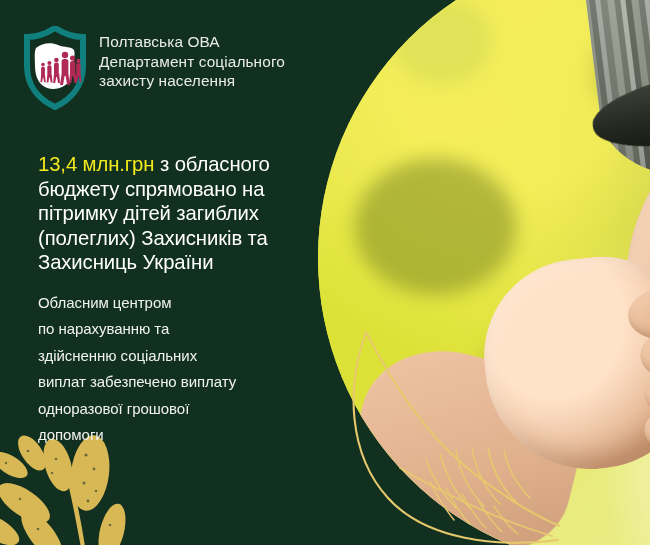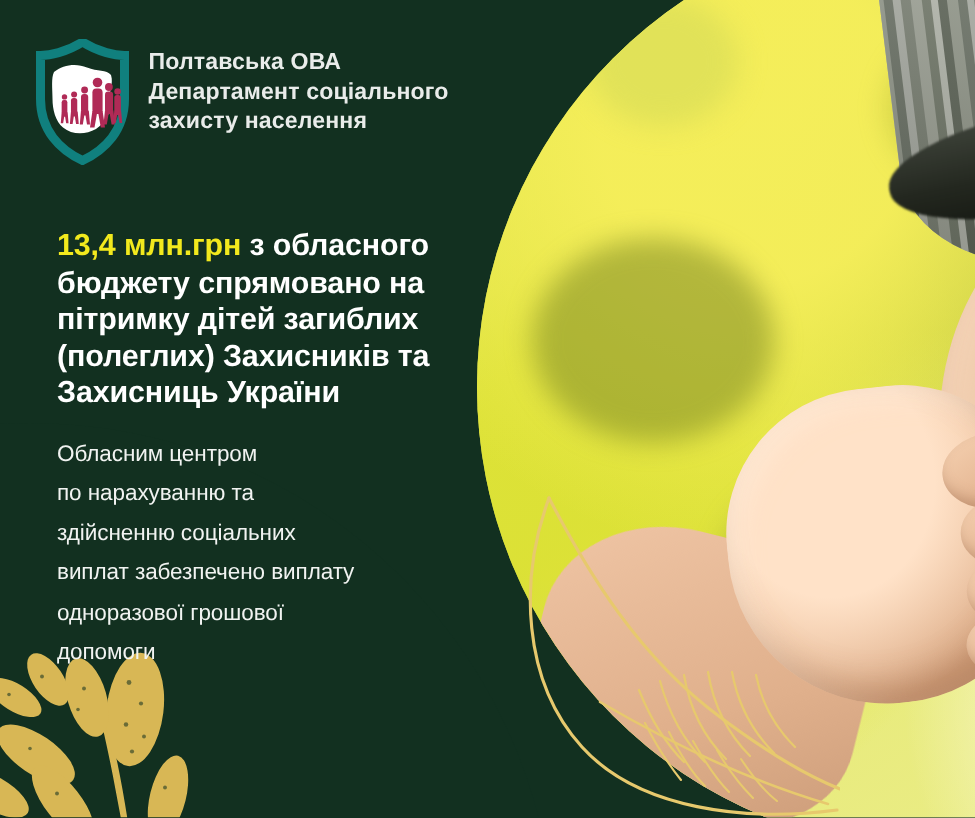--- a/index.html
+++ b/index.html
@@ -156,33 +156,33 @@
   .header{
     position:absolute;left:24px;top:26px;
     display:flex;align-items:flex-start;gap:13px;
     z-index:6;
   }
   .logo{width:62px;height:84px;flex:none;}
   .org{
     color:#e9ecea;
     font-size:15.4px;
     line-height:19.6px;
-    font-weight:700;
+    font-weight:400;
     letter-spacing:.1px;
     padding-top:6px;
     white-space:pre-line;
   }
 
   
   .headline{
     position:absolute;left:38px;top:152px;width:300px;
     z-index:6;
     font-size:20.3px;
     line-height:24.6px;
-    font-weight:700;
+    font-weight:400;
     color:#ffffff;
     letter-spacing:-.1px;
   }
   .amount{color:#f2e91d;}
 
   
   .body-text{
     position:absolute;left:38px;top:290px;width:310px;
     z-index:6;
     font-size:15px;

